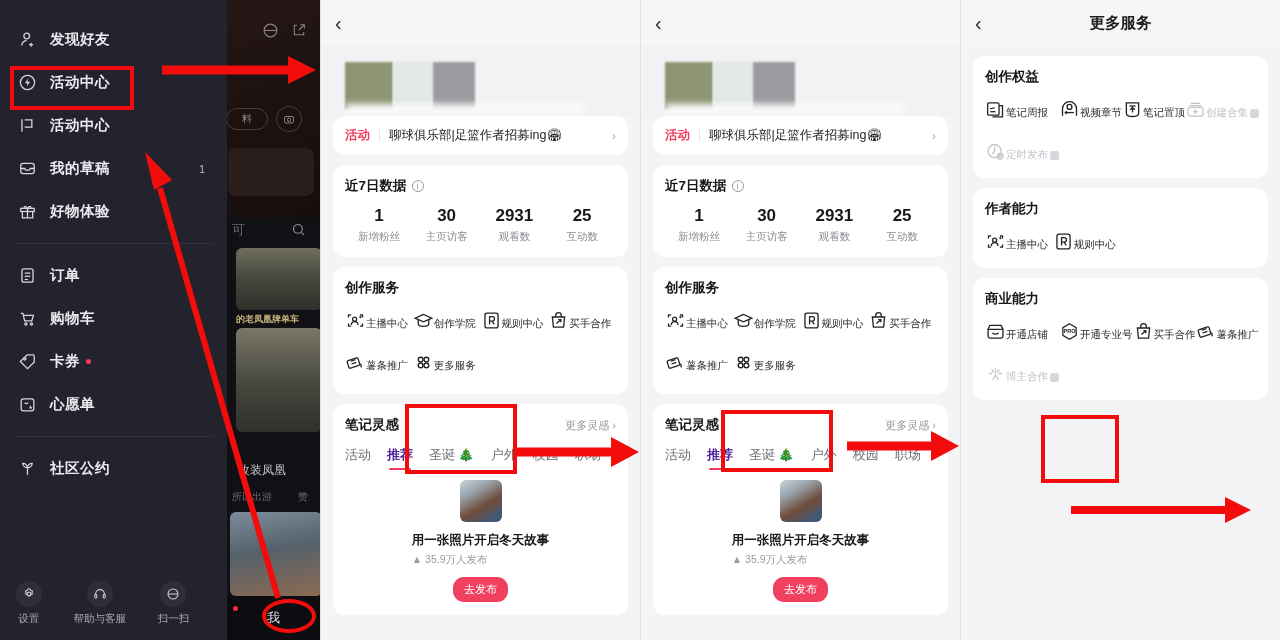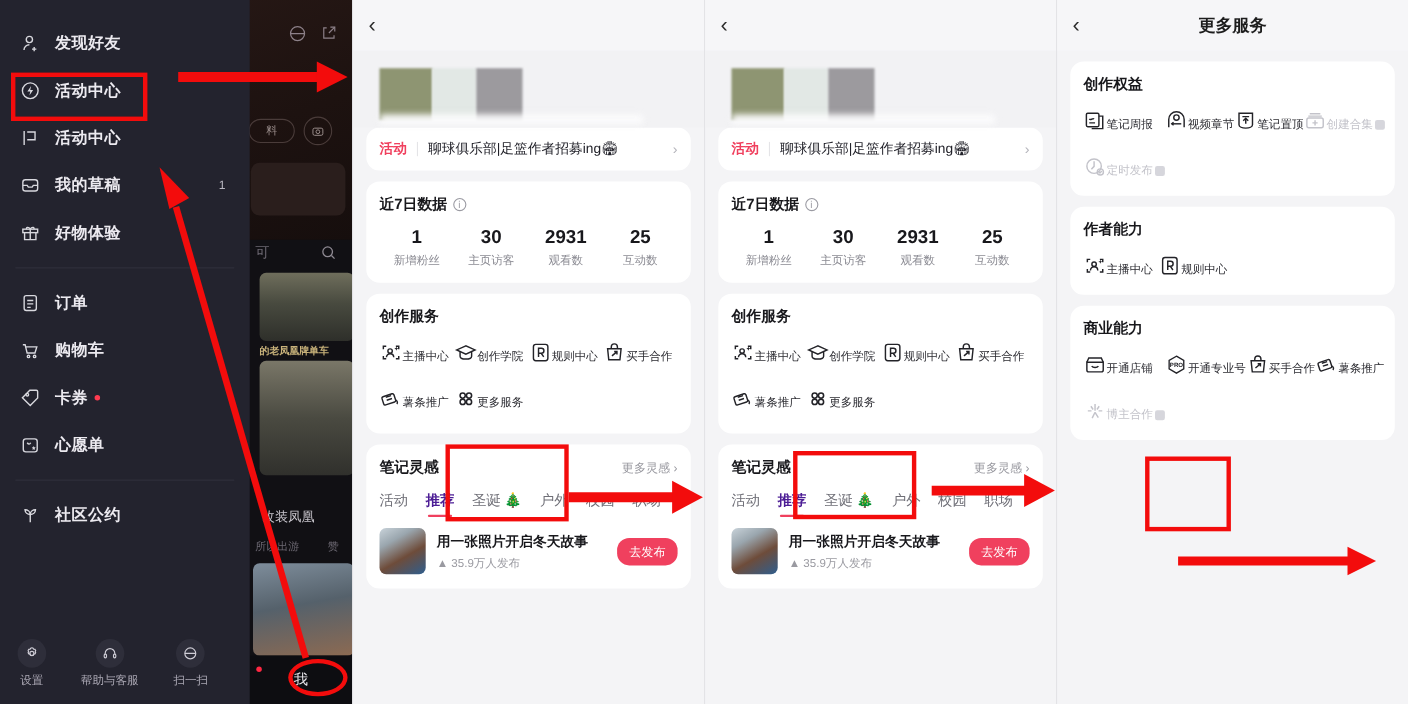--- a/index.html
+++ b/index.html
@@ -88,21 +88,21 @@
   .gi.locked .gic, .gi.locked .gl { color:#c3c3ca; }
   .lock { width:9px; height:9px; background:#d6d6dc; border-radius:2px; display:inline-block; }
 
   .insp-h { display:flex; align-items:center; justify-content:space-between; }
   .insp-more { font-size:11px; color:#98989f; }
   .tabs { display:flex; gap:16px; margin-top:12px; }
   .tab { font-size:13px; color:#6f6f77; position:relative; white-space:nowrap; }
   .tab.on { color:#4c1d95; font-weight:bold; }
   .tab.on::after { content:""; position:absolute; left:2px; right:2px; bottom:-6px;
      height:2.5px; background:#f0405e; border-radius:2px; }
-  .insp-item { display:flex; align-items:center; gap:10px; margin-top:16px; }
+  .insp-item { display:flex; align-items:center; gap:10px; margin-top:16px;flex-direction:column; }
   .insp-thumb { width:42px; height:42px; border-radius:6px; flex:0 0 auto;
      background:linear-gradient(150deg,#c9d3da 0%,#9aa6ae 28%,#6e4c3a 60%,#2f5e8e 100%); }
   .insp-body { flex:1; min-width:0; }
   .insp-t { font-size:12.5px; font-weight:bold; color:#18181c; white-space:nowrap; }
   .insp-s { font-size:10.5px; color:#9a9aa1; margin-top:4px; }
   .pub-btn { background:#f0405e; color:#fff; font-size:11px; padding:5px 11px;
      border-radius:11px; white-space:nowrap; }
   .sec-t { font-size:13.5px; font-weight:bold; color:#18181c; }
 
   

